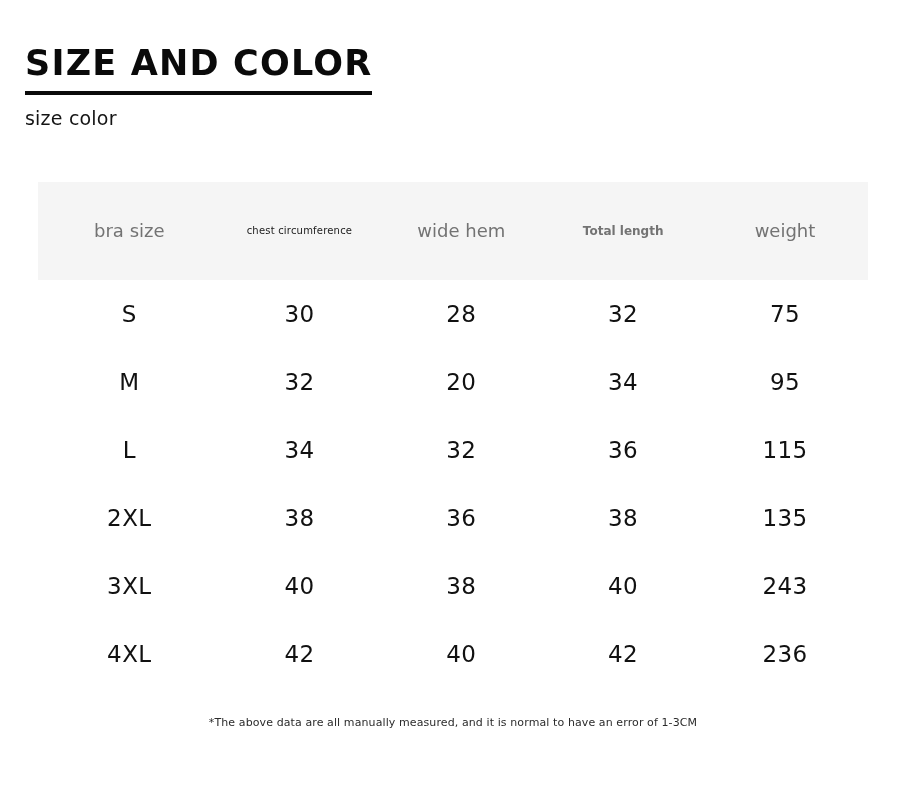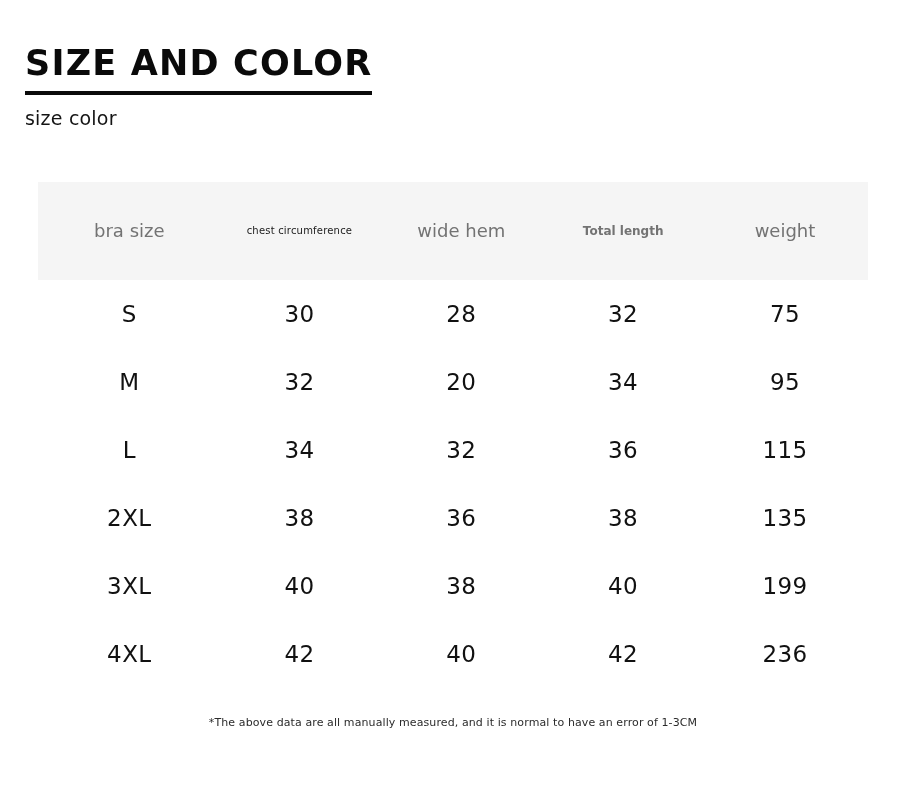--- a/index.html
+++ b/index.html
@@ -149,21 +149,21 @@
           <td>38</td>
           <td>36</td>
           <td>38</td>
           <td>135</td>
         </tr>
         <tr>
           <td>3XL</td>
           <td>40</td>
           <td>38</td>
           <td>40</td>
-          <td>199</td>
+          <td>243</td>
         </tr>
         <tr>
           <td>4XL</td>
           <td>42</td>
           <td>40</td>
           <td>42</td>
           <td>236</td>
         </tr>
       </tbody>
     </table>

